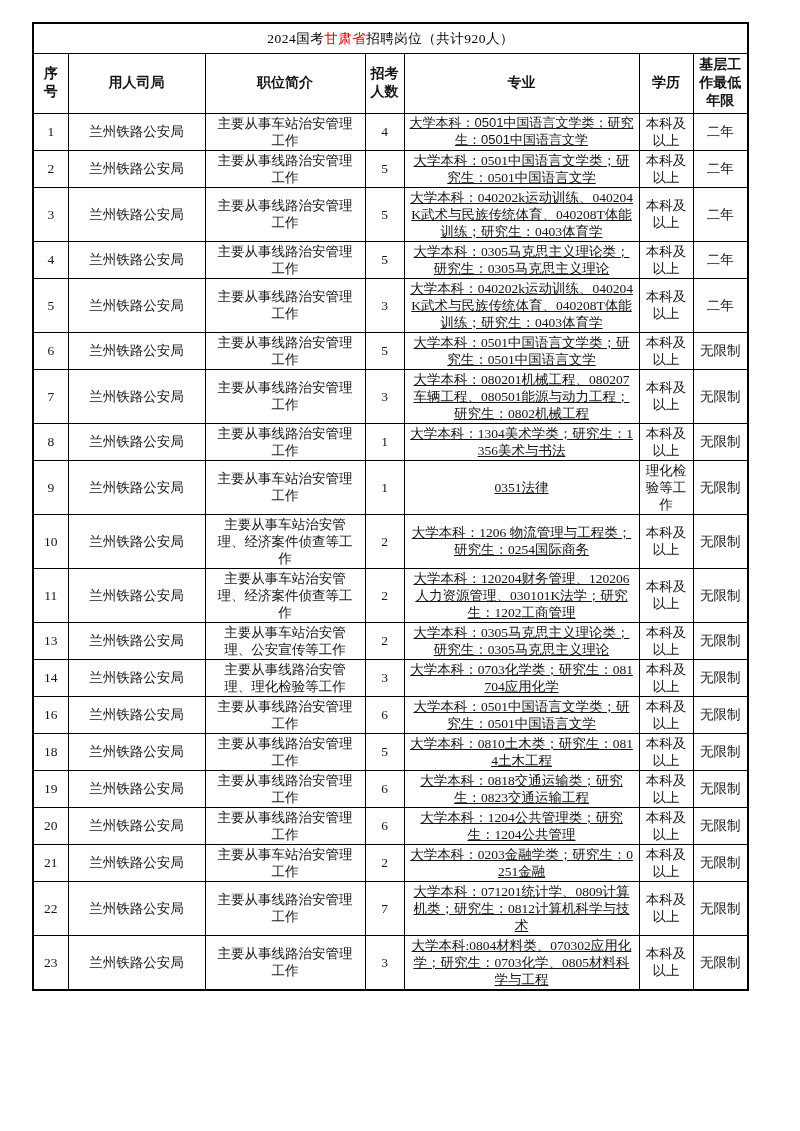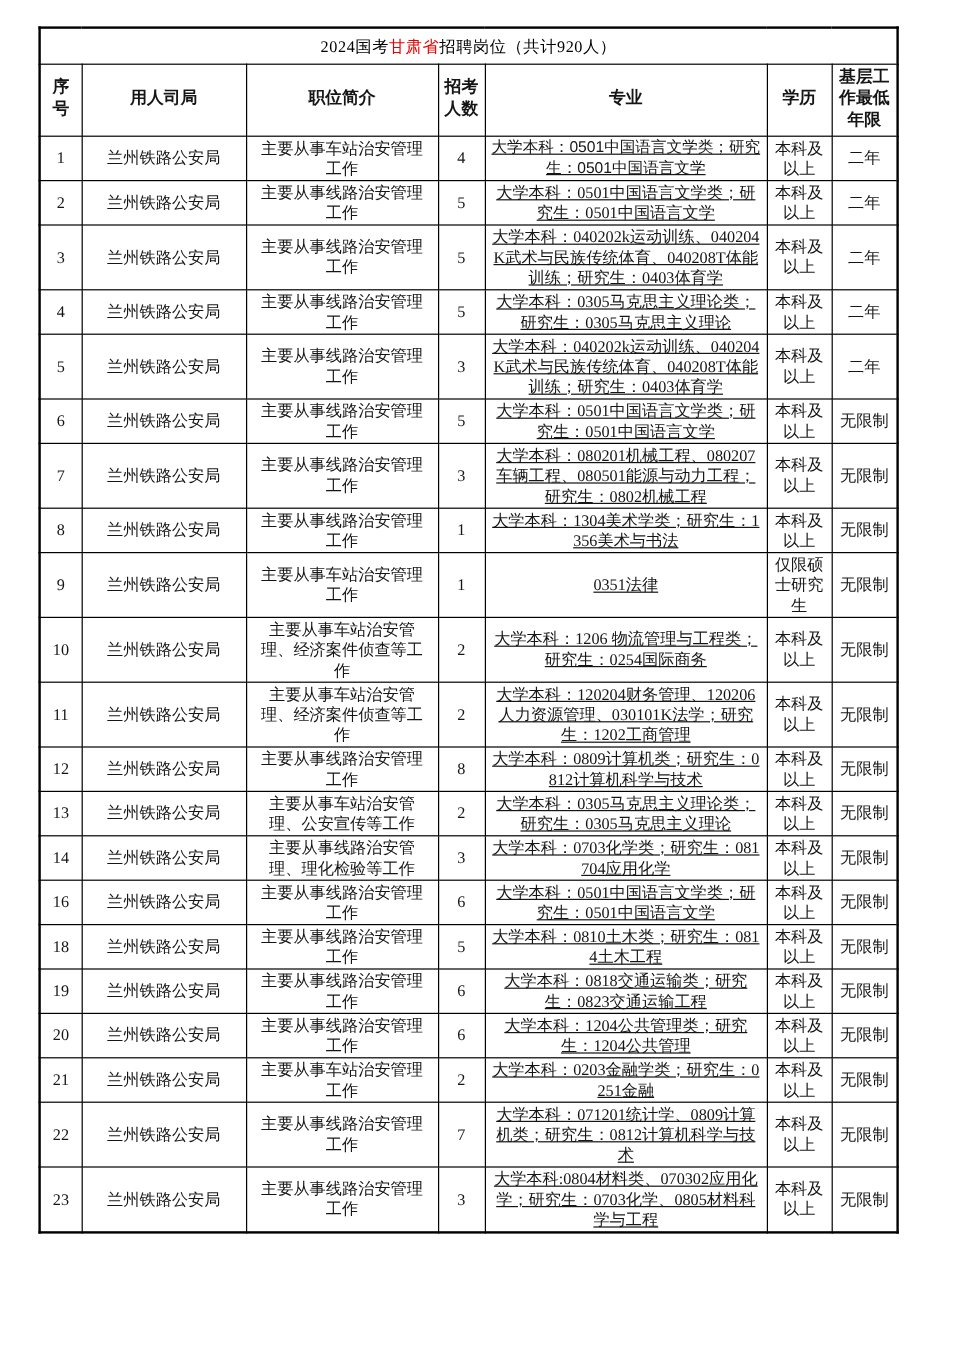--- a/index.html
+++ b/index.html
@@ -162,47 +162,38 @@
           <td class="major-col">大学本科：1304美术学类；研究生：1356美术与书法</td>
           <td>本科及以上</td>
           <td>无限制</td>
         </tr>
         <tr>
           <td>9</td>
           <td>兰州铁路公安局</td>
           <td class="duty-col">主要从事车站治安管理工作</td>
           <td>1</td>
           <td class="major-col">0351法律</td>
-          <td>仅限硕士研究生</td>
+          <td>理化检验等工作</td>
           <td>无限制</td>
         </tr>
         <tr>
           <td>10</td>
           <td>兰州铁路公安局</td>
           <td class="duty-col">主要从事车站治安管理、经济案件侦查等工作</td>
           <td>2</td>
           <td class="major-col">大学本科：1206 物流管理与工程类；研究生：0254国际商务</td>
           <td>本科及以上</td>
           <td>无限制</td>
         </tr>
         <tr>
           <td>11</td>
           <td>兰州铁路公安局</td>
           <td class="duty-col">主要从事车站治安管理、经济案件侦查等工作</td>
           <td>2</td>
           <td class="major-col">大学本科：120204财务管理、120206人力资源管理、030101K法学；研究生：1202工商管理</td>
-          <td>本科及以上</td>
-          <td>无限制</td>
-        </tr>
-        <tr>
-          <td>12</td>
-          <td>兰州铁路公安局</td>
-          <td class="duty-col">主要从事线路治安管理工作</td>
-          <td>8</td>
-          <td class="major-col">大学本科：0809计算机类；研究生：0812计算机科学与技术</td>
           <td>本科及以上</td>
           <td>无限制</td>
         </tr>
         <tr>
           <td>13</td>
           <td>兰州铁路公安局</td>
           <td class="duty-col">主要从事车站治安管理、公安宣传等工作</td>
           <td>2</td>
           <td class="major-col">大学本科：0305马克思主义理论类；研究生：0305马克思主义理论</td>
           <td>本科及以上</td>

